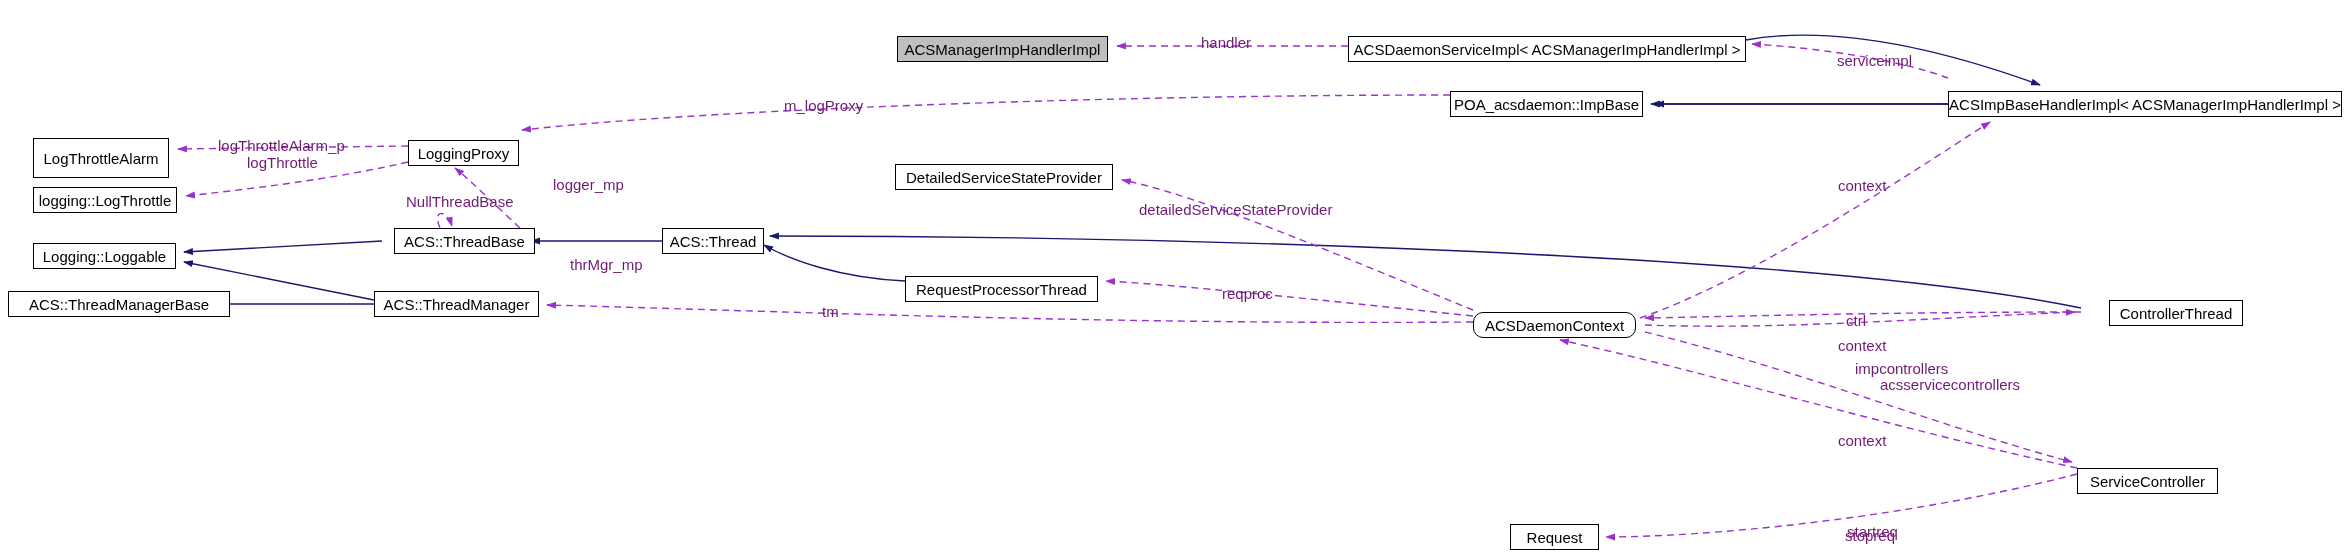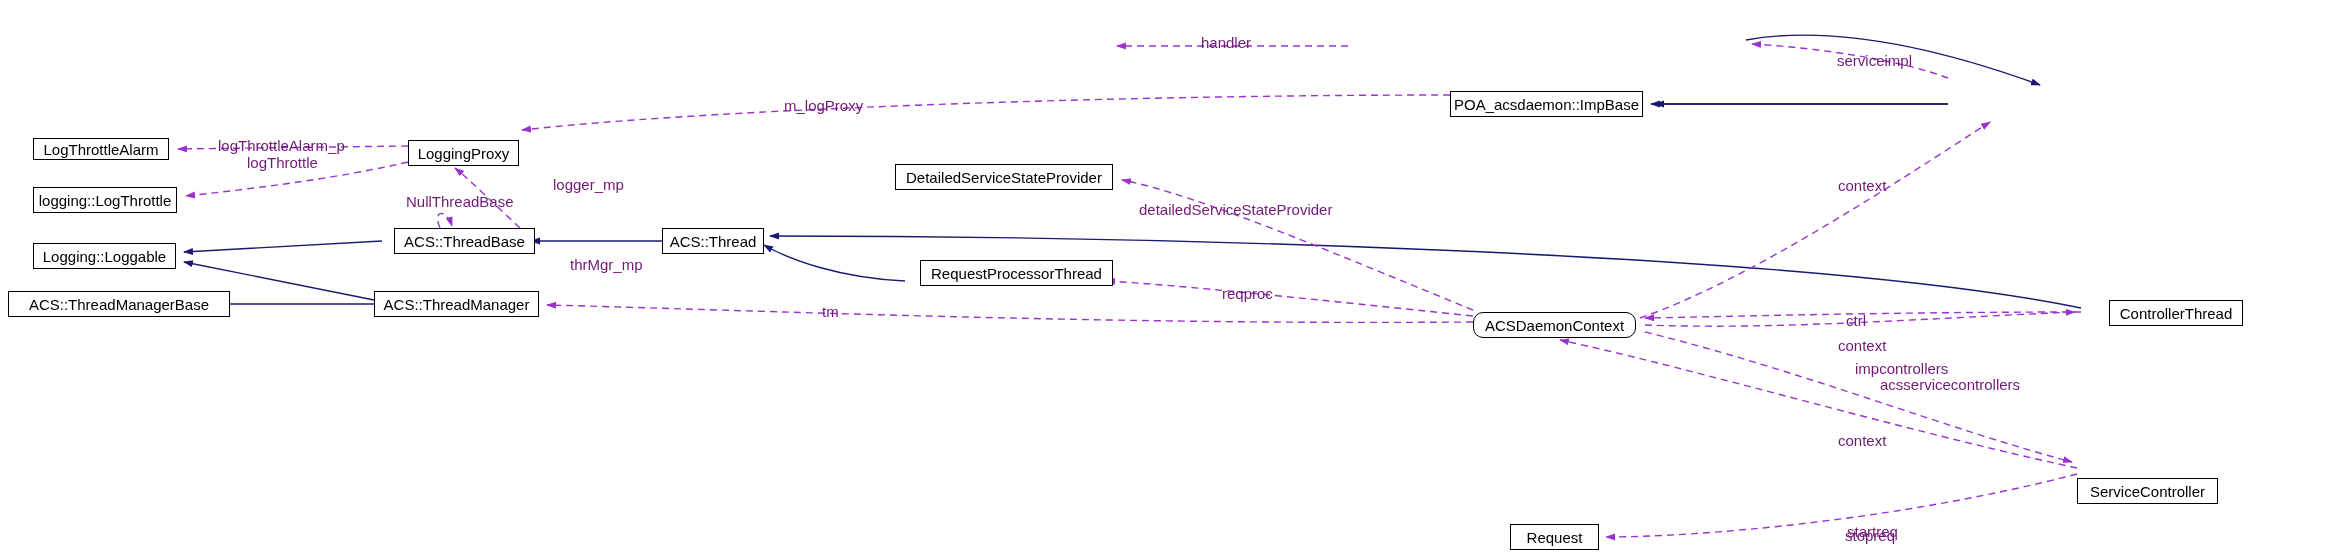--- a/index.html
+++ b/index.html
@@ -101,28 +101,37 @@
       <path d="M1645,325 C1780,330 1930,318 2075,312" marker-end="url(#arrPurple)"></path>
 
       <path d="M1645,332 C1800,370 1950,430 2072,462" marker-end="url(#arrPurple)"></path>
 
       <path d="M2077,468 C1900,430 1700,370 1560,340" marker-end="url(#arrPurple)"></path>
 
       <path d="M2077,474 C1900,520 1700,537 1606,537" marker-end="url(#arrPurple)"></path>
     </g>
   </svg>
 
-
-
+  <div class="node highlight" style="left:897px;top:36px;width:211px;height:26px;">
+    <span>ACSManagerImpHandlerImpl</span>
+  </div>
+
+  <div class="node" style="left:1348px;top:36px;width:398px;height:26px;">
+    <span>ACSDaemonServiceImpl&lt; ACSManagerImpHandlerImpl &gt;</span>
+  </div>
+
+  <div class="node" style="left:1948px;top:91px;width:394px;height:26px;">
+    <span>ACSImpBaseHandlerImpl&lt; ACSManagerImpHandlerImpl &gt;</span>
+  </div>
 
   <div class="node" style="left:1450px;top:91px;width:193px;height:26px;">
     <span>POA_acsdaemon::ImpBase</span>
   </div>
 
-  <div class="node" style="left:33px;top:138px;width:136px;height:22px;">
+  <div class="node" style="left:33px;top:138px;width:136px;height:40px;">
     <span>LogThrottleAlarm</span>
   </div>
 
   <div class="node" style="left:408px;top:140px;width:111px;height:26px;">
     <span>LoggingProxy</span>
   </div>
 
   <div class="node" style="left:895px;top:164px;width:218px;height:26px;">
     <span>DetailedServiceStateProvider</span>
   </div>
@@ -136,41 +145,41 @@
   </div>
 
   <div class="node" style="left:394px;top:228px;width:141px;height:26px;">
     <span>ACS::ThreadBase</span>
   </div>
 
   <div class="node" style="left:662px;top:228px;width:102px;height:26px;">
     <span>ACS::Thread</span>
   </div>
 
-  <div class="node" style="left:905px;top:260px;width:193px;height:26px;margin-left:15px;">
+  <div class="node" style="left:905px;top:276px;width:193px;height:26px;">
     <span>RequestProcessorThread</span>
   </div>
 
   <div class="node" style="left:8px;top:291px;width:222px;height:26px;">
     <span>ACS::ThreadManagerBase</span>
   </div>
 
   <div class="node" style="left:374px;top:291px;width:165px;height:26px;">
     <span>ACS::ThreadManager</span>
   </div>
 
   <div class="node" style="left:1473px;top:312px;width:163px;height:26px;border-radius:10px;">
     <span>ACSDaemonContext</span>
   </div>
 
   <div class="node" style="left:2081px;top:300px;width:134px;height:26px;margin-left:28px;">
     <span>ControllerThread</span>
   </div>
 
-  <div class="node" style="left:2077px;top:478px;width:141px;height:26px;">
+  <div class="node" style="left:2077px;top:468px;width:141px;height:26px;">
     <span>ServiceController</span>
   </div>
 
   <div class="node" style="left:1510px;top:524px;width:89px;height:26px;">
     <span>Request</span>
   </div>
 
   <div class="edge-label" style="left:1201px;top:35px;">handler</div>
   <div class="edge-label" style="left:1837px;top:53px;">serviceimpl</div>
   <div class="edge-label" style="left:784px;top:98px;">m_logProxy</div>

